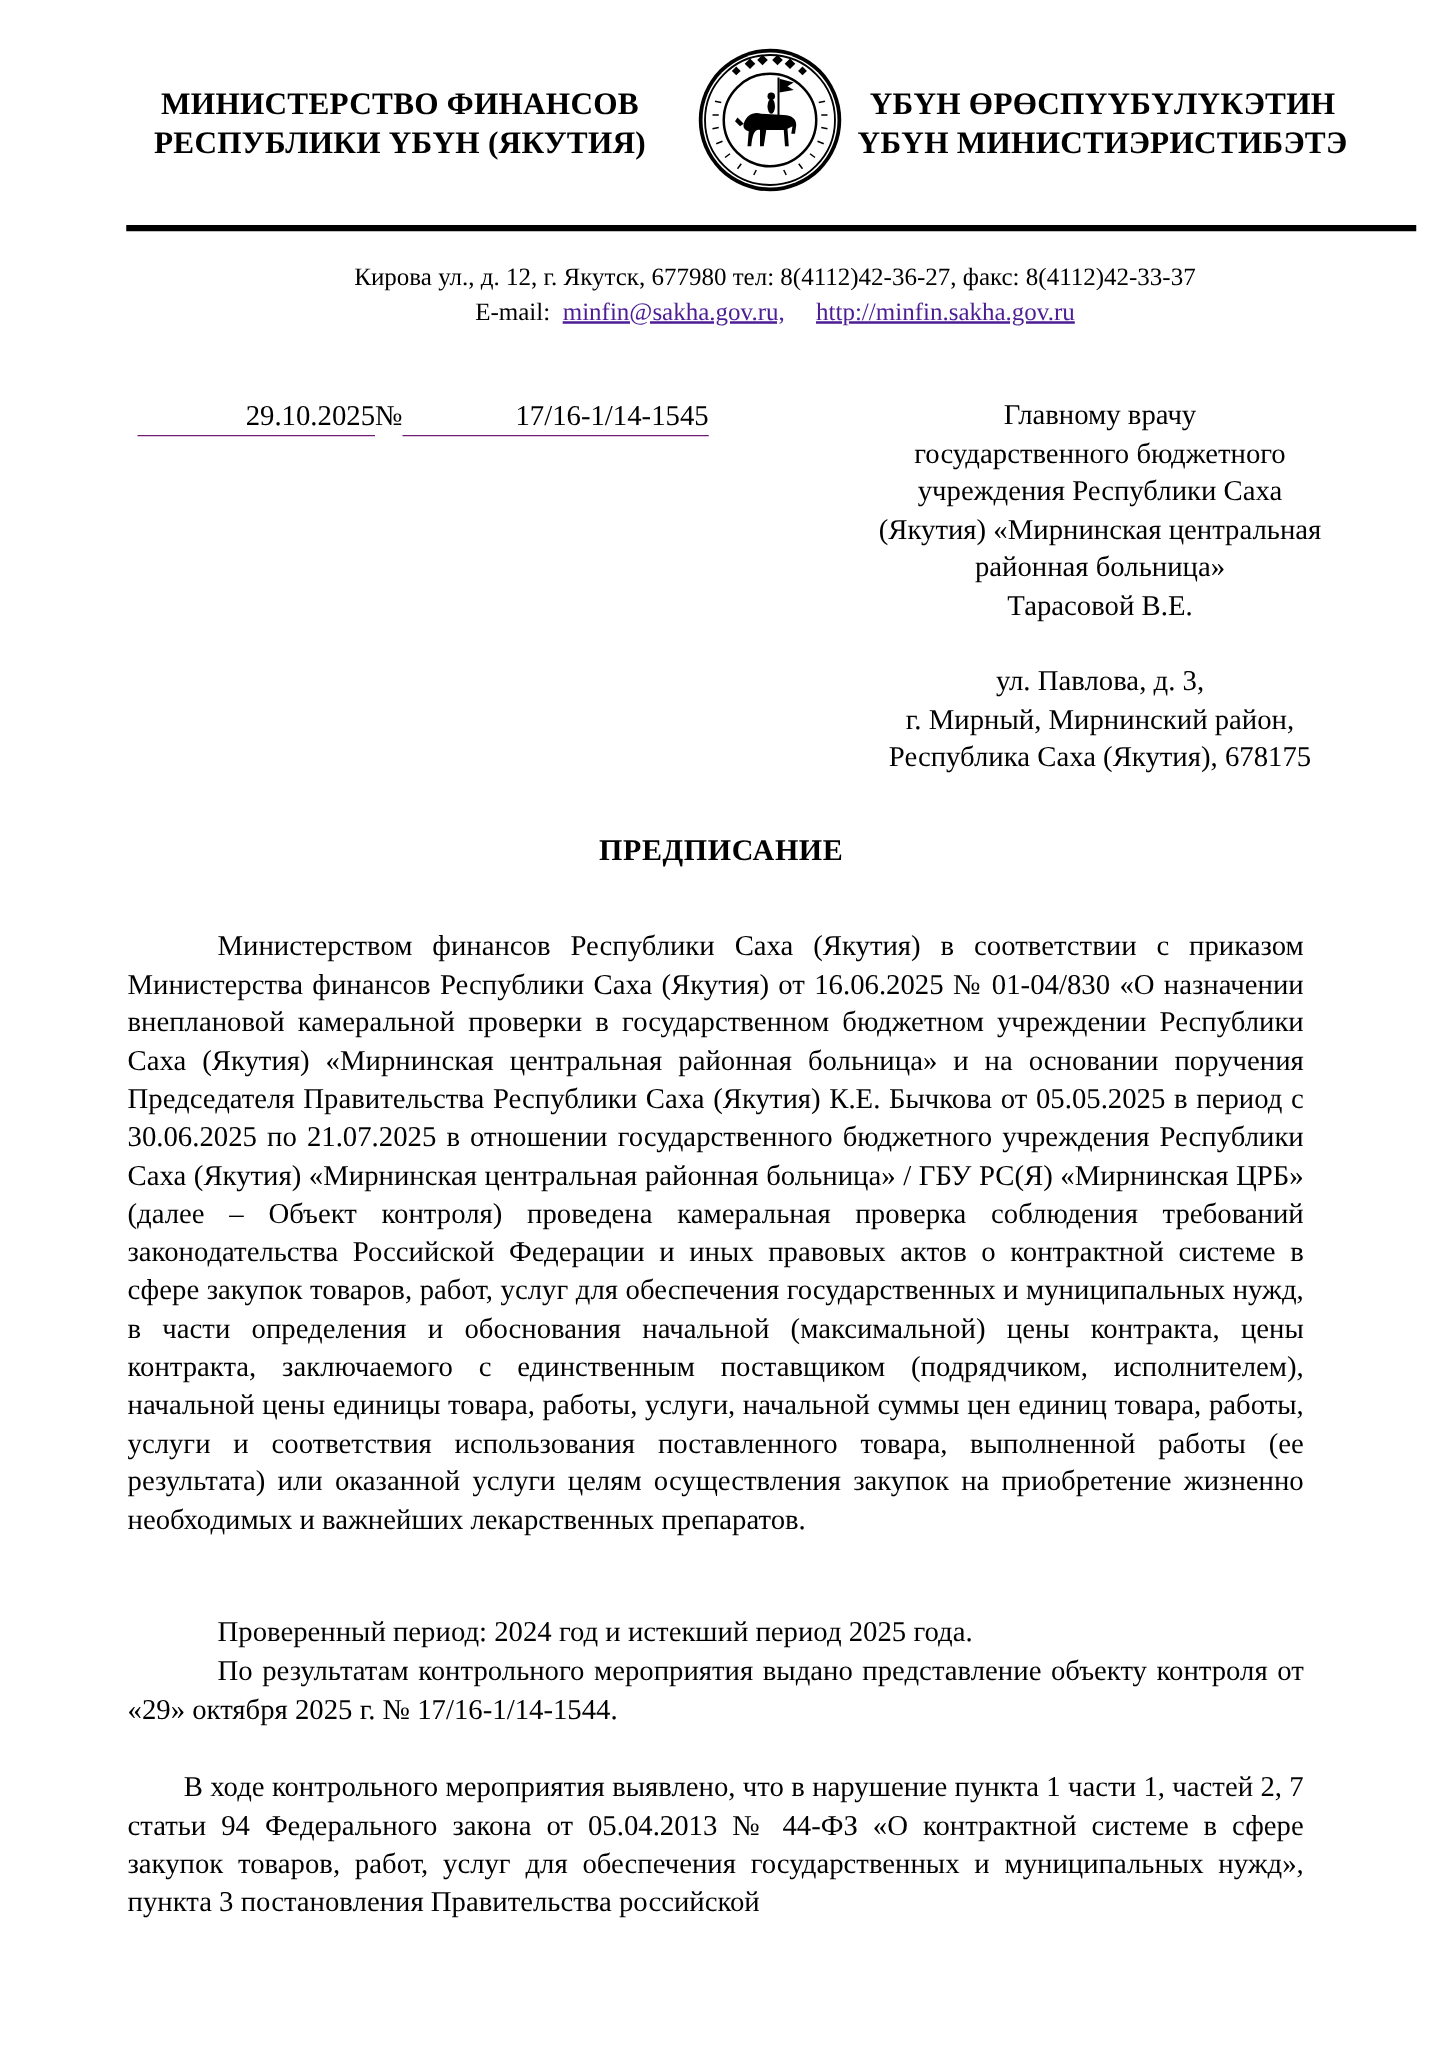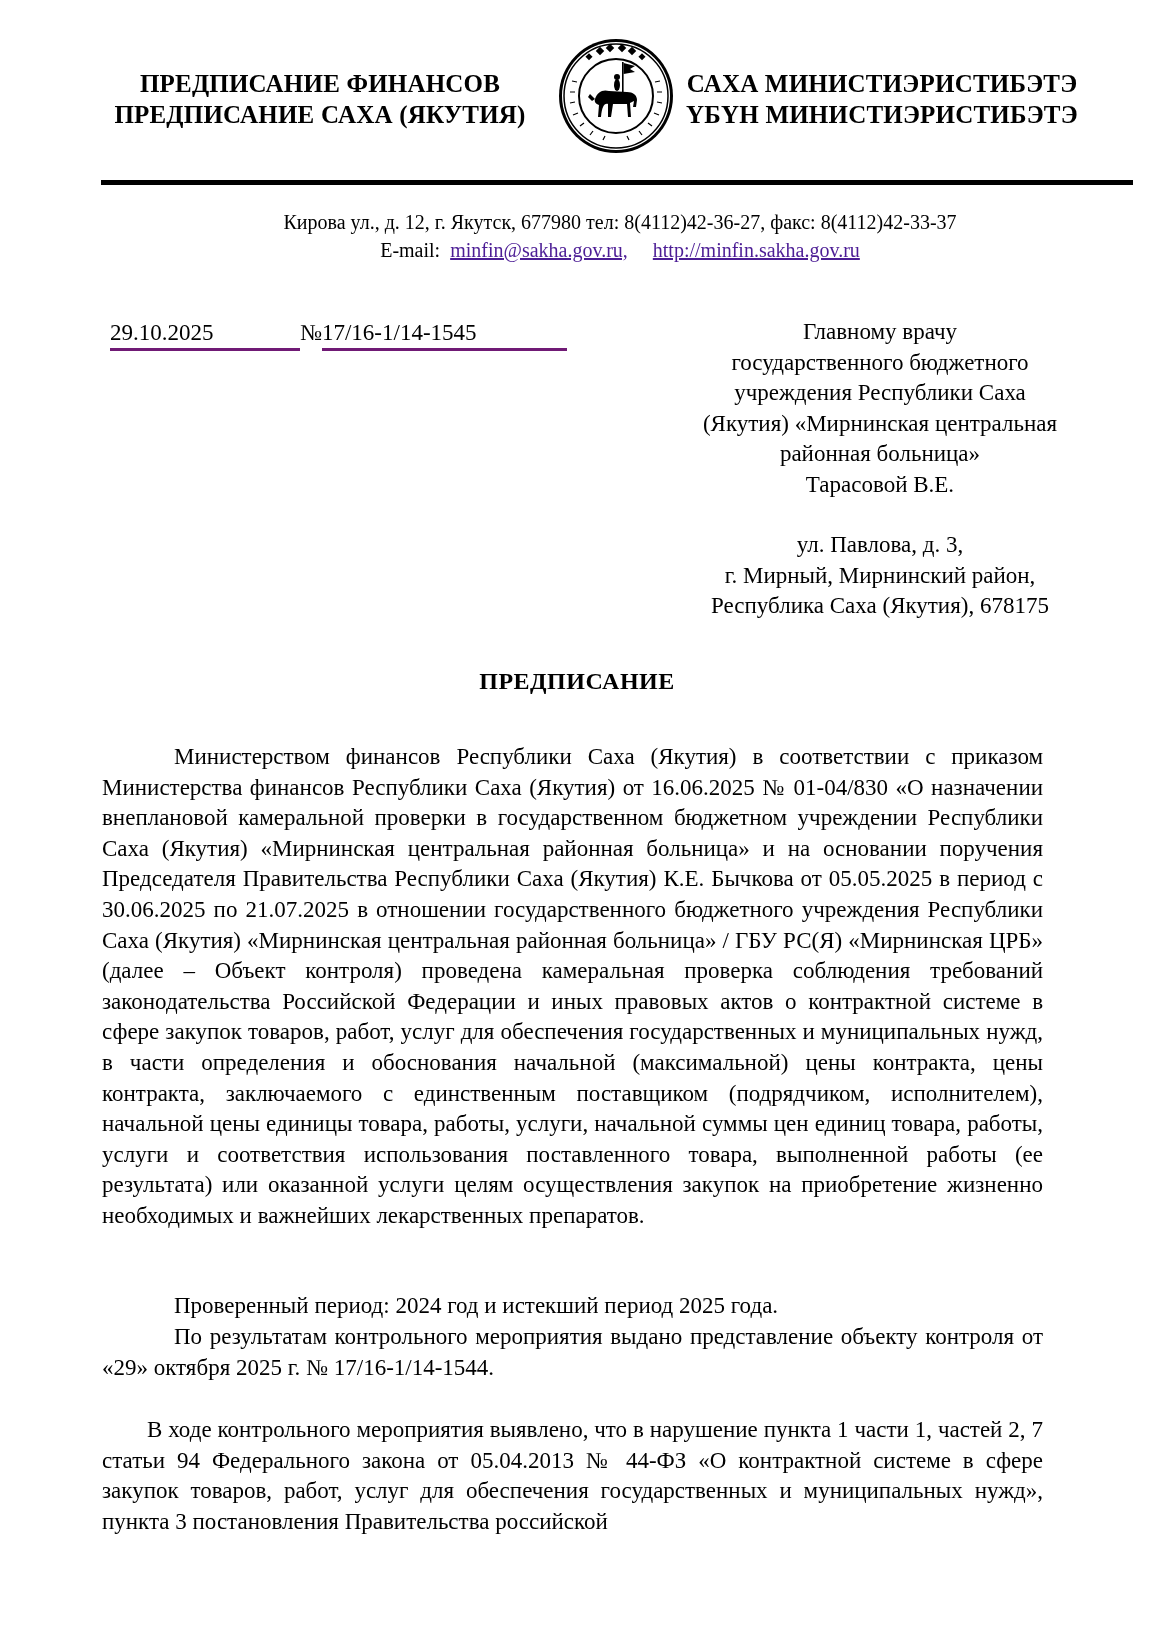--- a/index.html
+++ b/index.html
@@ -12,41 +12,41 @@
     font-weight: bold; font-size: 25px; line-height: 31px; text-align: center;
     letter-spacing: 0.2px; white-space: nowrap;
   }
   #hdr-left { left: 110px; top: 68px; width: 420px; }
   #hdr-right { left: 672px; top: 68px; width: 420px; }
   #emblem { left: 557px; top: 37px; width: 118px; height: 118px; }
   #rule { left: 101px; top: 180px; width: 1032px; height: 5px; background: #000; }
   #contact { left: 140px; top: 208px; width: 960px; text-align: center; font-size: 20px; line-height: 28px; }
   #contact a { color: #4c1d95; text-decoration: underline; }
   #regline { left: 110px; top: 318px; font-size: 23px; line-height: 30px; white-space: nowrap; }
-  .uline { display: inline-block; border-bottom: 3px solid #701a75; text-align: left; }
+  .uline { display: inline-block; border-bottom: 1px solid #701a75; text-align: right; }
   #addressee { left: 660px; top: 317px; width: 440px; text-align: center; font-size: 23px; line-height: 30.5px; }
   #addressee .gap { height: 30px; }
   #doc-title { left: 0; top: 668px; width: 1154px; text-align: center; font-weight: bold; font-size: 24px; letter-spacing: 0.5px; }
   .body-text {
     left: 90px; width: 965px; font-size: 23px; line-height: 30.6px; text-align: justify;
     text-align-last: left;
   }
   .para { text-indent: 72px; margin: 12px; }
   #para1 { top: 730px; }
   #para2 { top: 1279px; }
   #para3 { top: 1310px; }
   #para4 { top: 1403px; }
   #para4 .para { text-indent: 45px; font-family: Liberation Serif, serif; }
 </style>
 </head>
 <body>
 
 <div id="hdr-left" class="abs hdr-title">
-  <div>ПРЕДПИСАНИЕ ФИНАНСОВ</div>
-  <div>ПРЕДПИСАНИЕ САХА (ЯКУТИЯ)</div>
+  <div>МИНИСТЕРСТВО ФИНАНСОВ</div>
+  <div>РЕСПУБЛИКИ ҮБҮН (ЯКУТИЯ)</div>
 </div>
 
 <div id="emblem" class="abs">
   <svg width="118" height="118" viewBox="0 0 118 118">
     <circle cx="59" cy="59" r="57" fill="#000"></circle>
     <circle cx="59" cy="59" r="54" fill="#fff"></circle>
     <circle cx="59" cy="59" r="52" fill="none" stroke="#000" stroke-width="1.5"></circle>
     <circle cx="59" cy="59" r="37" fill="none" stroke="#000" stroke-width="2"></circle>
 
     <g fill="#000">
@@ -68,21 +68,21 @@
       <path d="M38 62 L33 57 L31 60 L35 64 Z"></path>
       <ellipse cx="60" cy="48" rx="3" ry="6"></ellipse>
       <circle cx="60" cy="40" r="3"></circle>
       <rect x="65" y="25" width="1.6" height="36"></rect>
       <path d="M66.6 26 L78 29 L73 32 L78 35 L66.6 37 Z"></path>
     </g>
   </svg>
 </div>
 
 <div id="hdr-right" class="abs hdr-title">
-  <div>САХА МИНИСТИЭРИСТИБЭТЭ</div>
+  <div>ҮБҮН ӨРӨСПҮҮБҮЛҮКЭТИН</div>
   <div>ҮБҮН МИНИСТИЭРИСТИБЭТЭ</div>
 </div>
 
 <div id="rule" class="abs"></div>
 
 <div id="contact" class="abs">
   <div>Кирова ул., д. 12, г. Якутск, 677980 тел: 8(4112)42-36-27, факс: 8(4112)42-33-37</div>
   <div>
     <span>E-mail:</span>&nbsp;
     <a href="#">minfin@sakha.gov.ru,</a>&nbsp;&nbsp;&nbsp;&nbsp;

